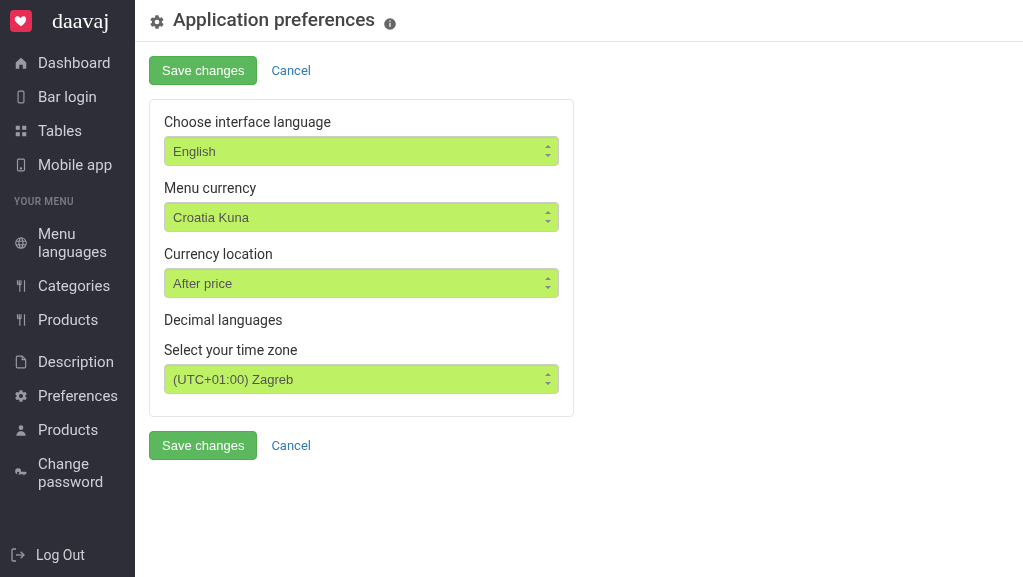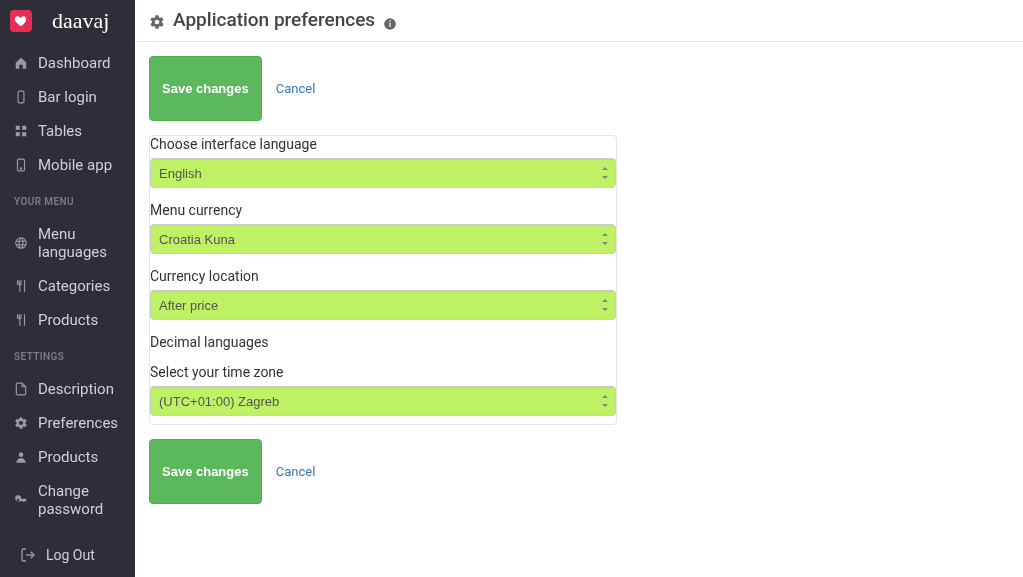--- a/index.html
+++ b/index.html
@@ -10,36 +10,36 @@
 .sidebar { width: 135px; background: #2e2e38; color: #d1d1d8; display: flex; flex-direction: column; height: 100vh; overflow-y: auto; }
 .logo-area { padding: 10px; display: flex; align-items: center; gap: 20px; }
 .app-badge { width: 22px; height: 22px; background: #e62e54; border-radius: 4px; display: flex; align-items: center; justify-content: center; }
 .app-badge svg { display: block; }
 .logo-script { font-family: "Brush Script MT", cursive; font-size: 22px; color: #fff; line-height: 1; }
 .nav-group { padding: 4px 0; }
 .nav-heading { font-size: 10px; font-weight: 600; color: #7a7a85; padding: 10px 14px 6px; text-transform: uppercase; letter-spacing: .04em; }
 .nav-item { display: flex; align-items: center; gap: 10px; padding: 8px 14px; color: #cfcfd6; text-decoration: none; font-size: 15px; cursor: pointer; }
 .nav-item .icon { width: 14px; height: 14px; display: inline-flex; align-items: center; justify-content: center; color: #9a9aa3; flex-shrink: 0; }
 .sidebar-spacer { flex: 1; }
-.logout { display: flex; align-items: center; gap: 10px; padding: 12px 20px 14px; color: #cfcfd6; cursor: pointer; }
+.logout { display: flex; align-items: center; gap: 10px; padding: 12px 10px 14px; color: #cfcfd6; cursor: pointer; }
 .logout .icon { color: #9a9aa3; width: 16px; height: 16px; }
 
 
 .main { flex: 1; display: flex; flex-direction: column; height: 100vh; overflow-y: auto; }
 .topbar { padding: 8px 14px 10px; border-bottom: 1px solid #e5e5e5; display: flex; align-items: center; gap: 8px; }
 .topbar h1 { font-size: 19px; font-weight: 500; color: #444; display: flex; align-items: center; gap: 8px; }
 .topbar .gear-icon { width: 16px; height: 16px; color: #666; }
 .topbar .info-icon { width: 14px; height: 14px; color: #666; }
 
 .content { padding: 14px; }
 .action-row { display: flex; align-items: center; gap: 14px; margin-bottom: 14px; }
-.btn-save { background: #5cb85c; border: 1px solid #4cae4c; color: #fff; padding: 24px 12px; border-radius: 4px; font-size: 13px; cursor: pointer; font-weight: bold; }
+.btn-save { background: #5cb85c; border: 1px solid #4cae4c; color: #fff; padding: 6px 12px; border-radius: 4px; font-size: 13px; cursor: pointer; }
 .link-cancel { color: #337ab7; cursor: pointer; font-size: 13px; }
 
-.card { background: #fff; border: 1px solid #e5e5e5; border-radius: 4px; width: 468px; margin-bottom: 14px; }
+.card { background: #fff; border: 1px solid #e5e5e5; border-radius: 4px; width: 425px; padding: 14px; margin-bottom: 14px; }
 .field { margin-bottom: 14px; }
 .field:last-child { margin-bottom: 8px; }
 .field-label { display: block; font-size: 14px; color: #333; margin-bottom: 6px; }
 .select-wrap { position: relative; }
 .select { width: 100%; border: 1px solid #ccc; border-radius: 4px; padding: 6px 24px 6px 8px; font-size: 13px; color: #555; background: #bef264; appearance: none; -webkit-appearance: none; box-shadow: inset 0 1px 1px rgba(0,0,0,.06); cursor: pointer; height: 30px; }
 .select-arrows { position: absolute; right: 6px; top: 50%; transform: translateY(-50%); width: 10px; pointer-events: none; color: #888; }
 .select-arrows svg { display: block; }
 </style>
 </head>
 <body>
@@ -114,21 +114,20 @@
     <a class="nav-item">
       <span class="icon">
           <svg viewBox="0 0 24 24" width="14" height="14" fill="currentColor">
             <path d="M7 2v6a3 3 0 0 0 2 2.83V22h2V10.83A3 3 0 0 0 13 8V2h-2v6h-1V2H8v6H7V2H5v6a3 3 0 0 0 2 2.83V22h0V2zm10 0v20h2V2h-2z"></path>
           </svg>
         </span>
       <span>Products</span>
     </a>
   </div>
 
-  <div class="nav-heading">SETTINGS</div>
   <div class="nav-group">
     <a class="nav-item">
       <span class="icon">
           <svg viewBox="0 0 24 24" width="14" height="14" fill="none" stroke="currentColor" stroke-width="2">
             <path d="M14 2H6a2 2 0 0 0-2 2v16a2 2 0 0 0 2 2h12a2 2 0 0 0 2-2V8l-6-6z"></path>
             <path d="M14 2v6h6"></path>
           </svg>
         </span>
       <span>Description</span>
     </a>

